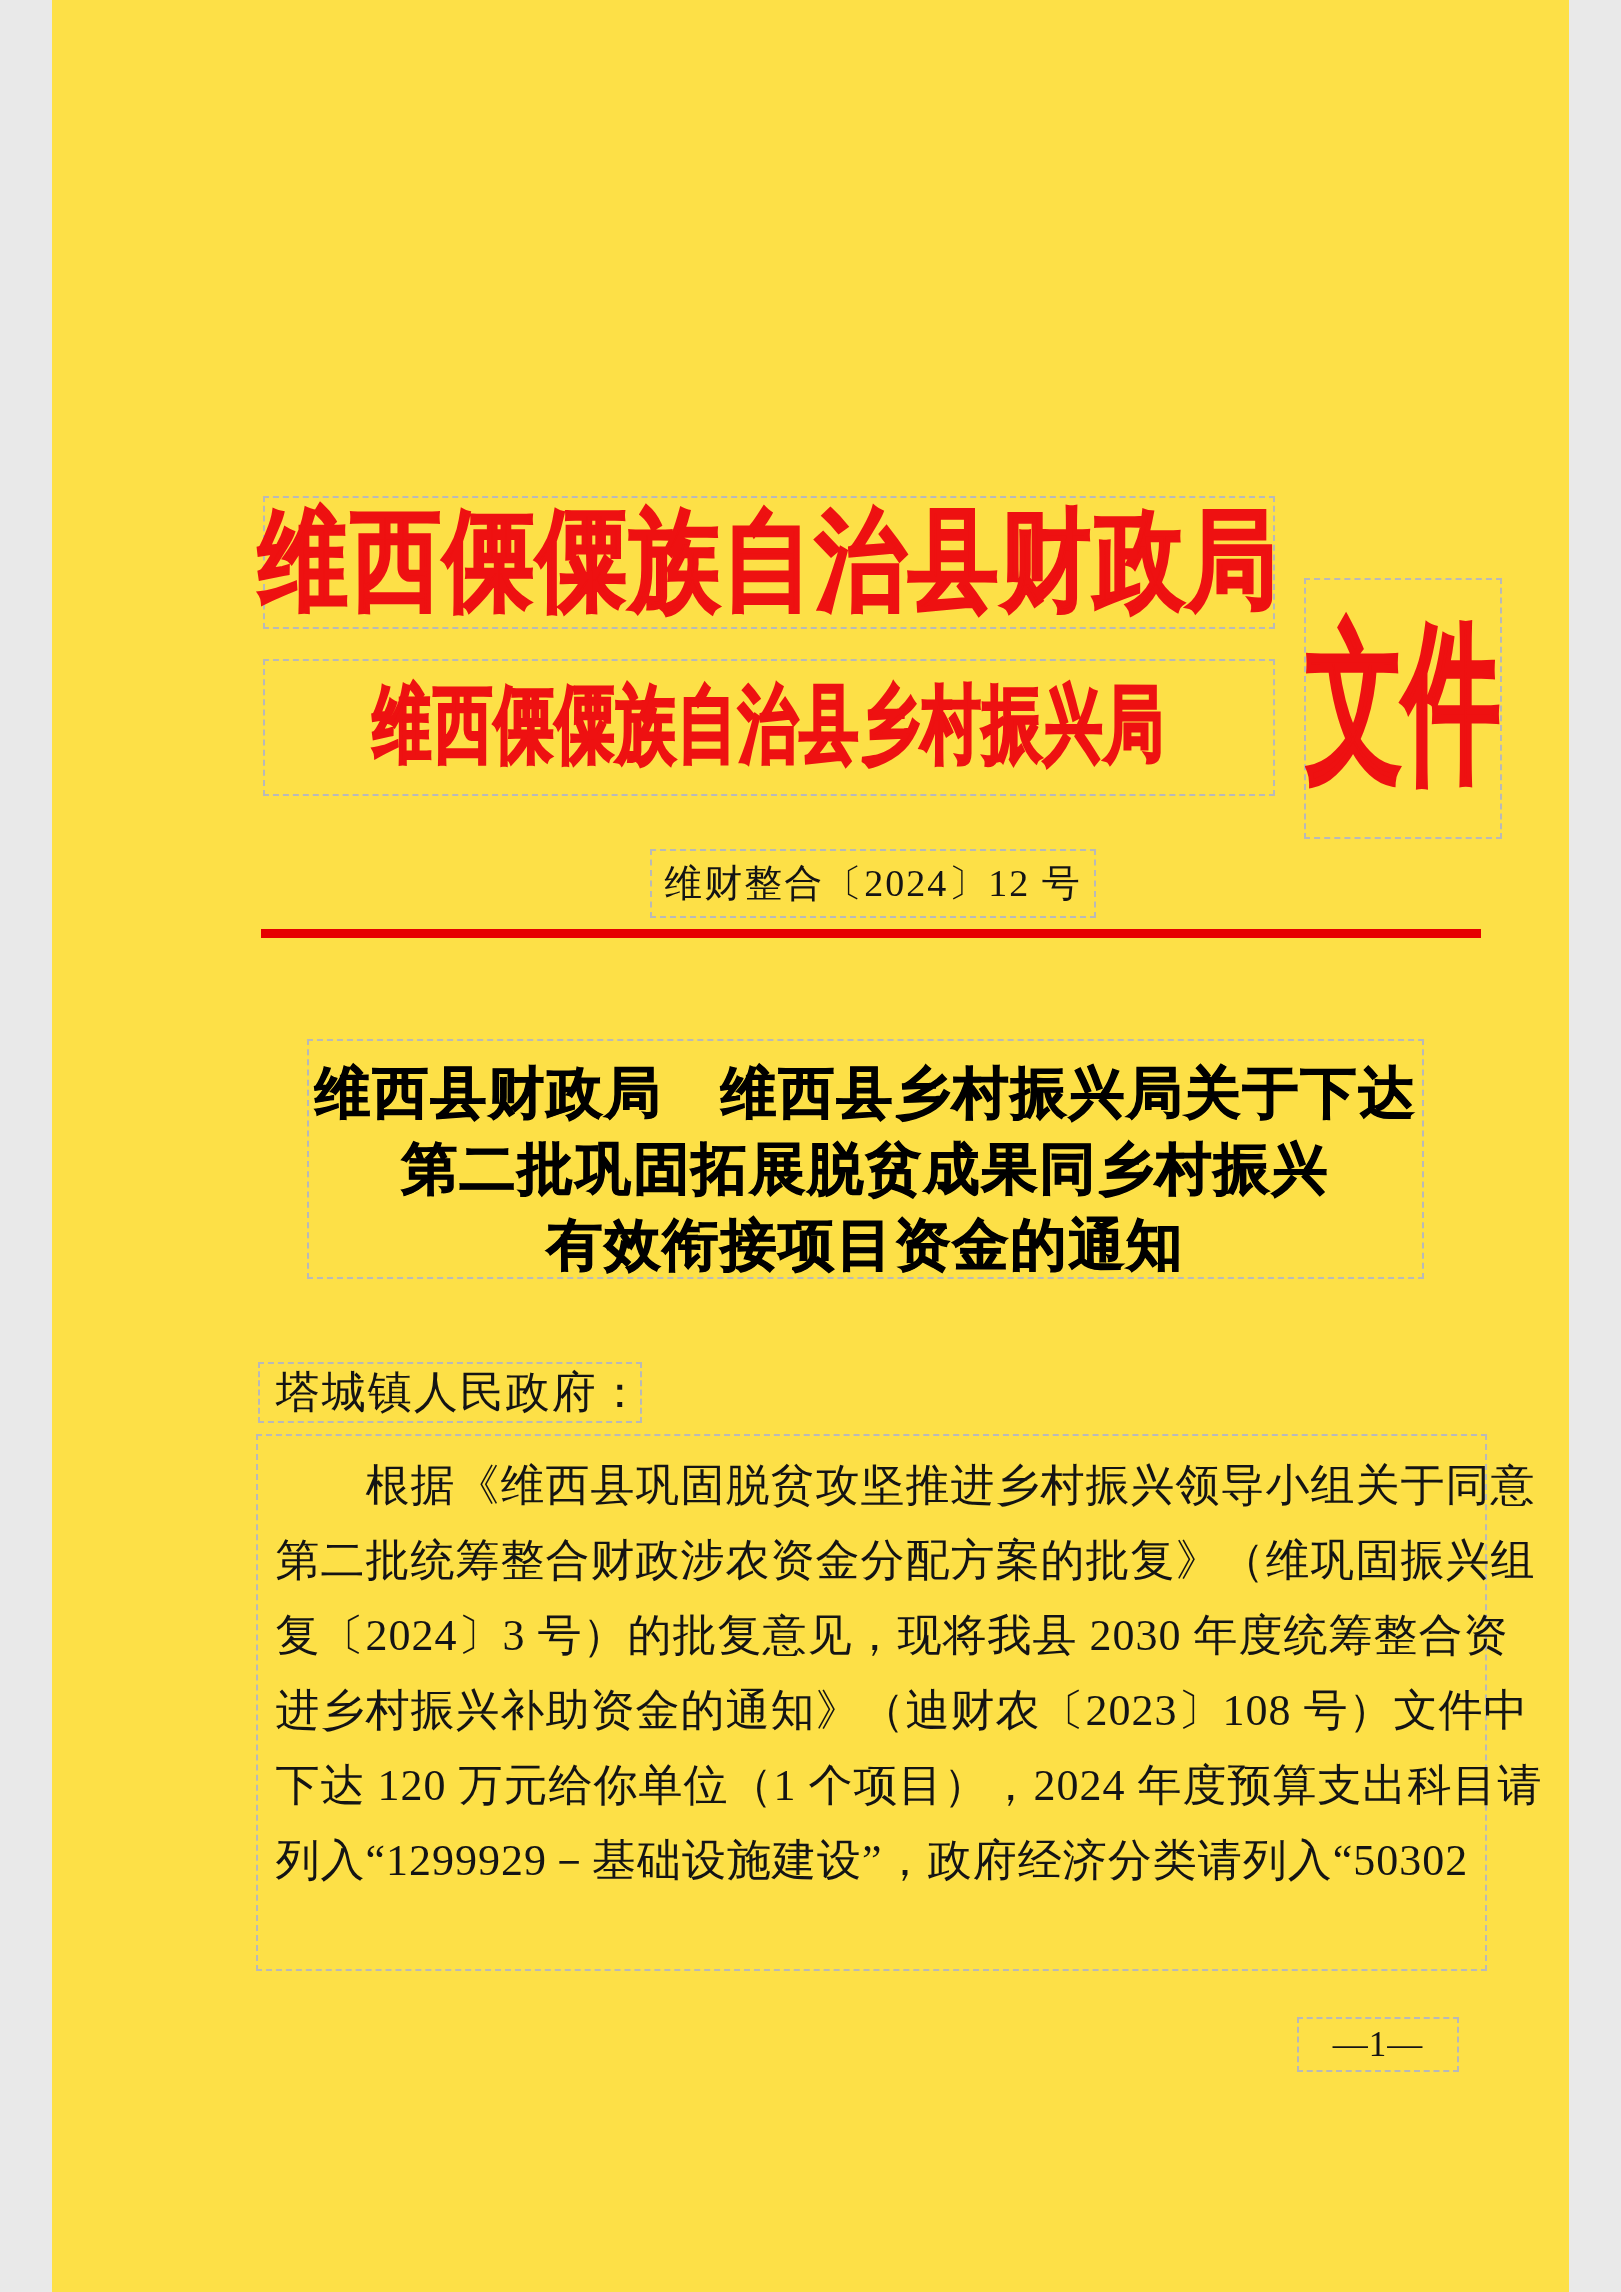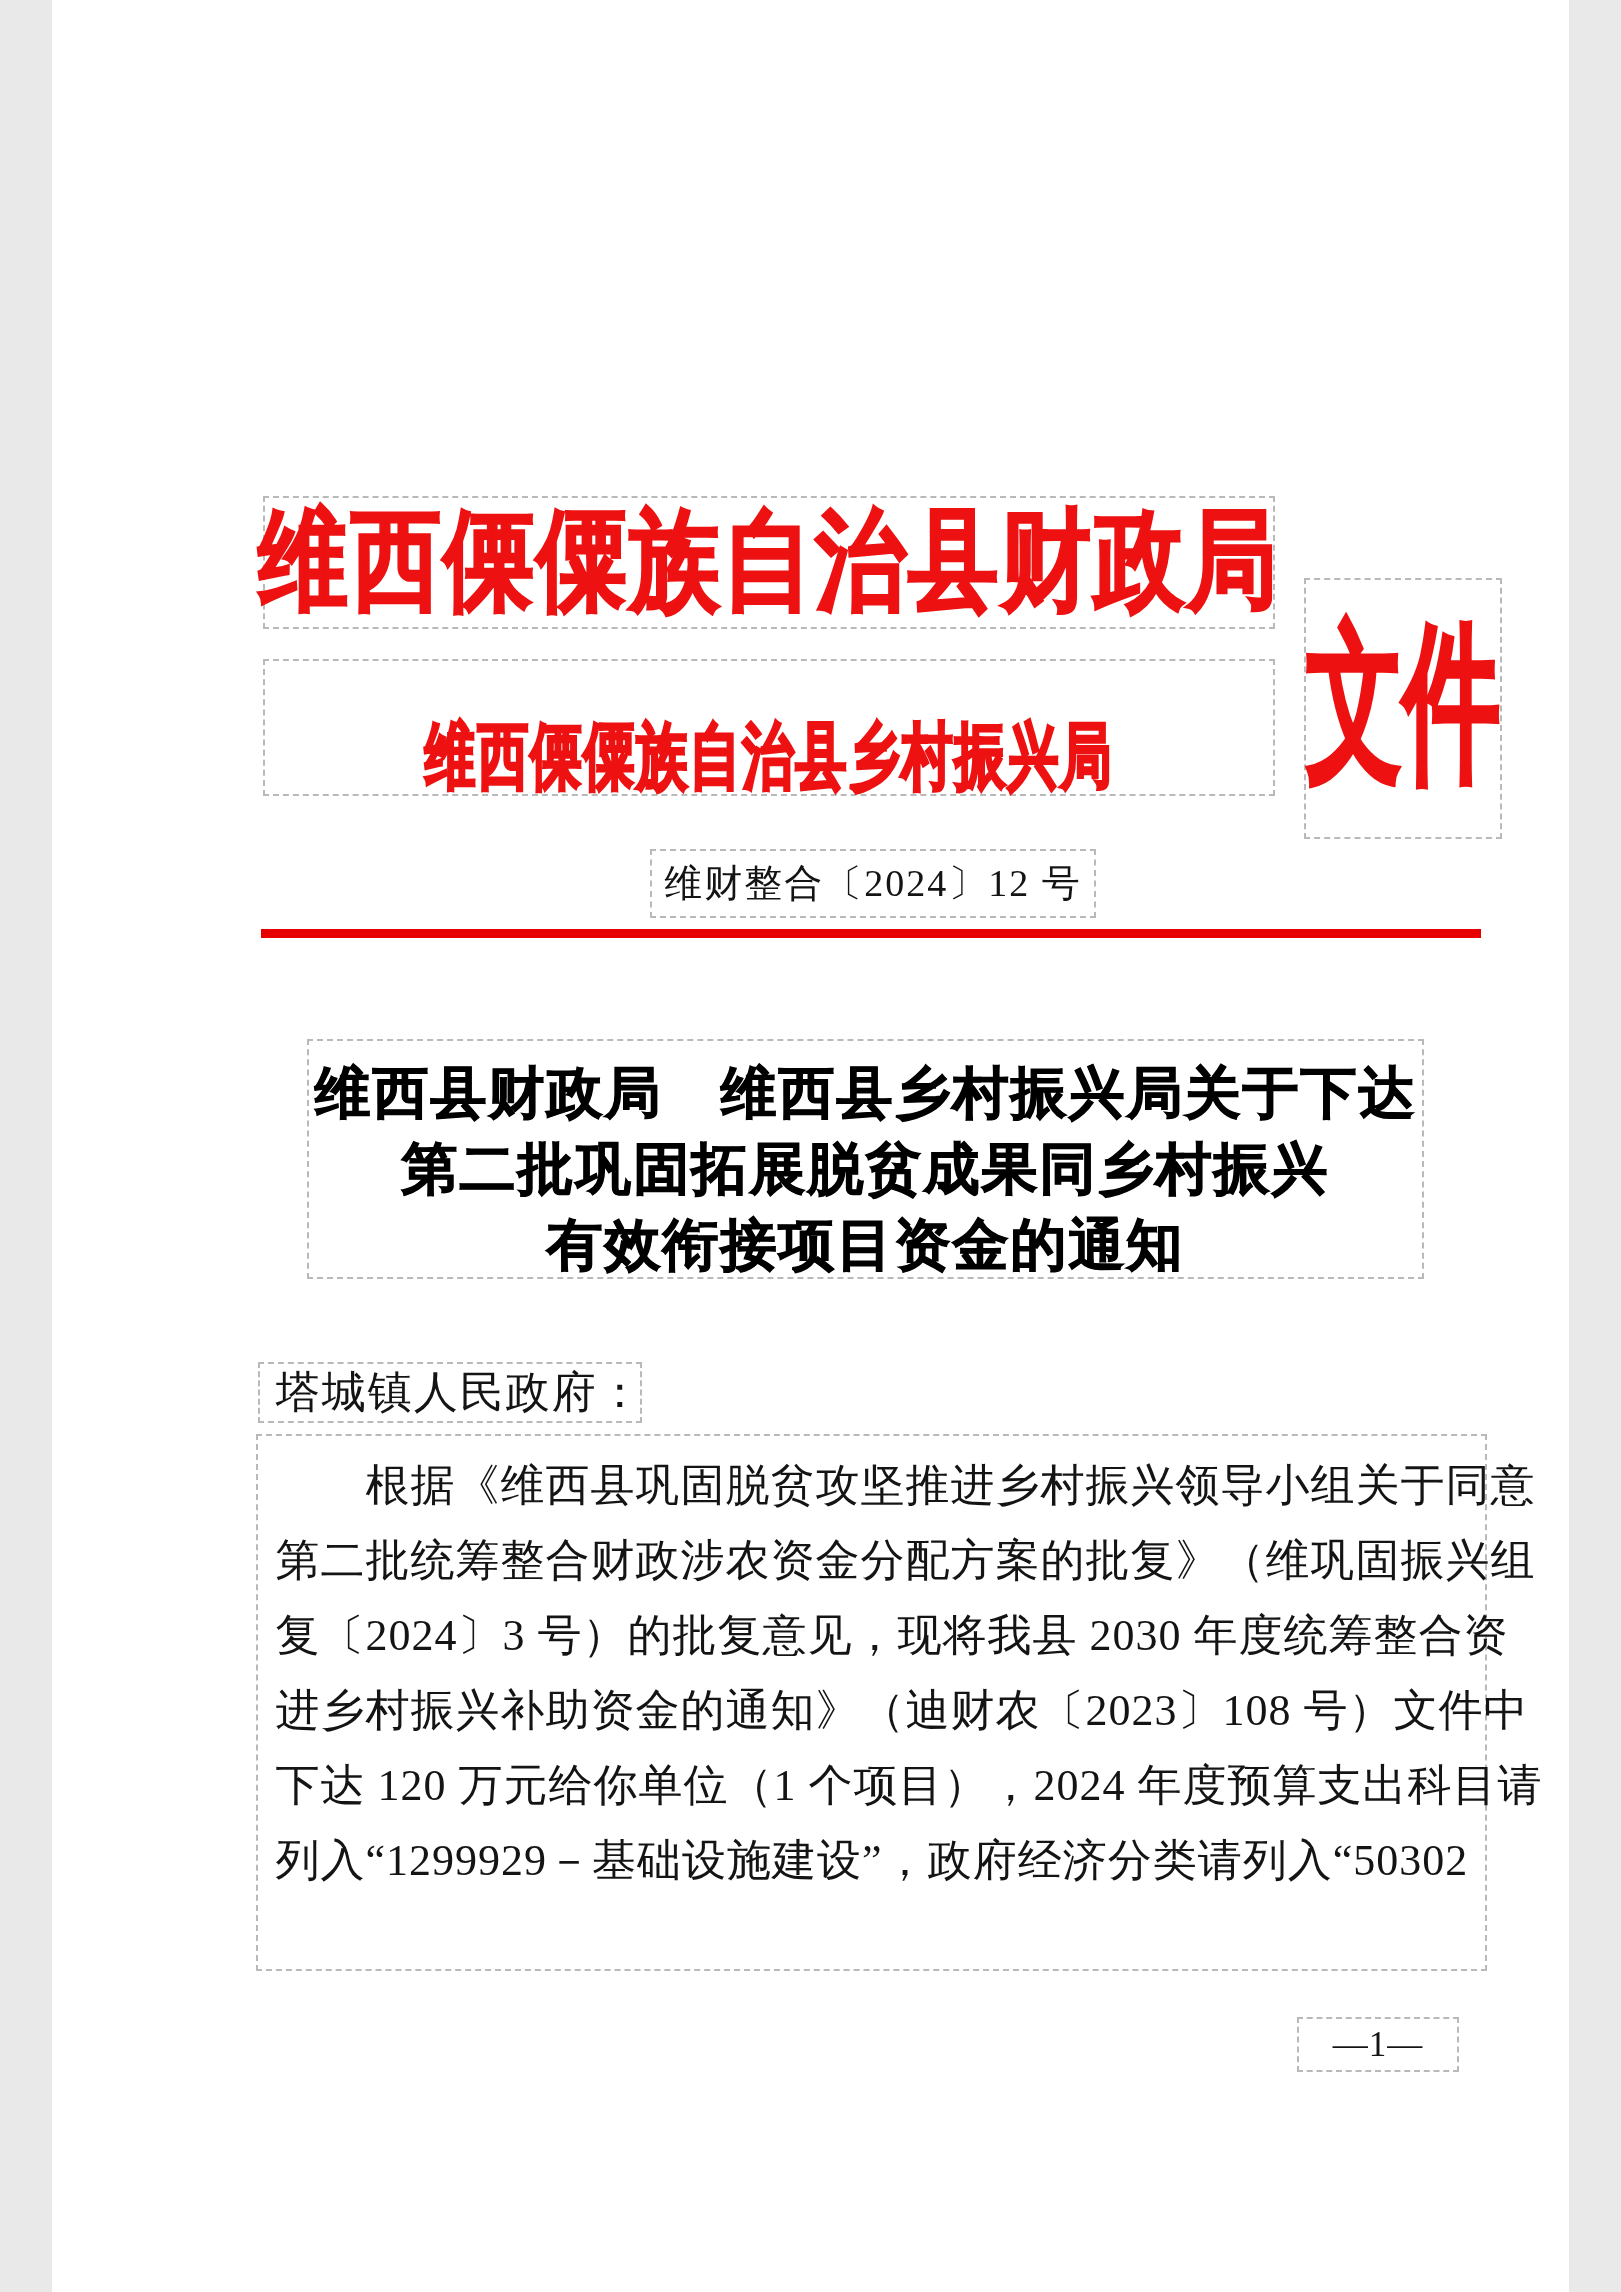--- a/index.html
+++ b/index.html
@@ -1,37 +1,37 @@
 <!DOCTYPE html>
 <html><head>
 <meta charset="utf-8">
 <style>
   html,body{margin:0;padding:0;background:#e9e9e9;}
   .page{
     position:relative;
     width:1517px;height:2293px;
     margin:0 auto;
-    background:#ffffff;
+    background:#fde047;
     font-family:"Liberation Serif","DejaVu Serif",serif;
     color:#111;
     overflow:hidden;
   }
   
   .dashed-box{
     position:absolute;
     border:2px dashed #b9b9b9;
     box-sizing:border-box;
     display:flex;align-items:center;justify-content:center;
   }
   
   .org-line{color:#ee1111;font-weight:bold;white-space:nowrap;}
   .org-line .stretch{display:block;transform-origin:50% 55%;}
   .org1{font-size:90px;letter-spacing:2.9px;}
   .org1 .stretch{transform:scale(1.0,1.22);-webkit-text-stroke:2px #ee1111;}
-  .org2{font-size:51px;letter-spacing:2px;align-items:flex-end;}
+  .org2{font-size:59px;letter-spacing:2px;}
   .org2 .stretch{transform:scale(1.0,1.42);-webkit-text-stroke:2px #ee1111;}
   .doc-type{color:#ee1111;font-weight:bold;font-size:100px;white-space:nowrap;margin-left:27px;}
   .doc-type .stretch{display:block;transform:scale(0.97,1.72);transform-origin:50% 52%;-webkit-text-stroke:2px #ee1111;}
 
   .doc-number{
     font-size:38px;letter-spacing:2px;color:#141414;white-space:nowrap;
   }
   .red-rule{
     position:absolute;left:209px;top:929px;width:1220px;height:8.8px;
     background:#e60000;

